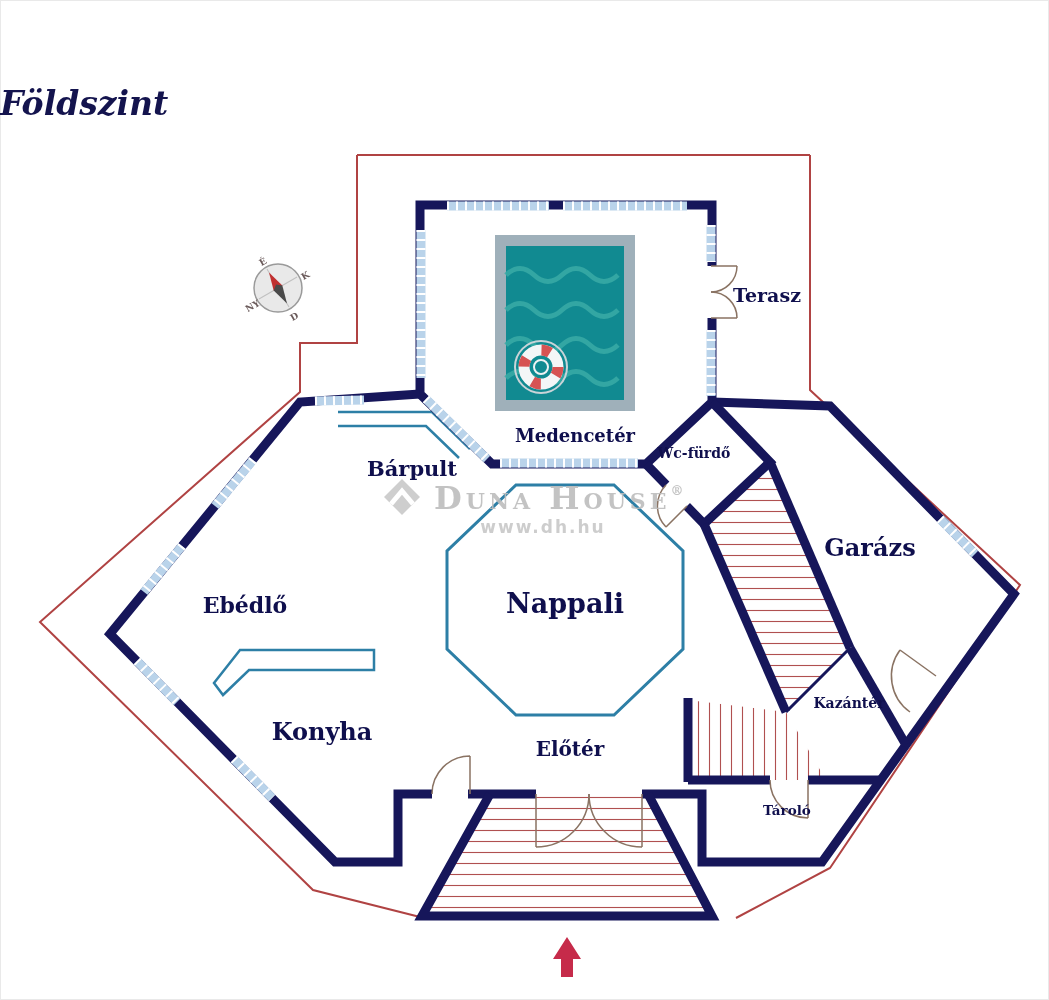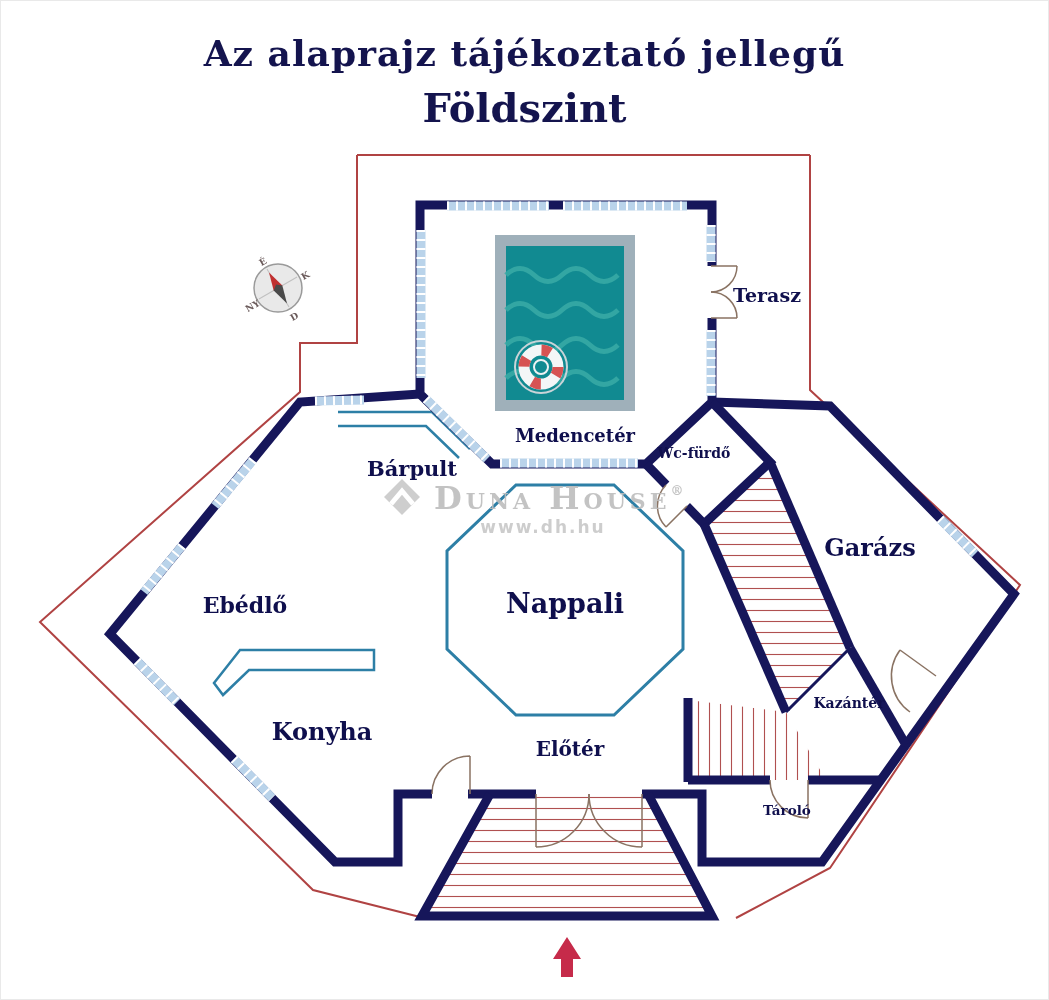--- a/index.html
+++ b/index.html
@@ -7,22 +7,22 @@
     position:relative;width:1049px;height:1000px;background:#ffffff;
     font-family:"DejaVu Serif","Liberation Serif",serif;
     box-shadow: inset 0 0 0 1px #e9e9e9;
     overflow:hidden;
   }
   .title{
     position:absolute;top:32px;left:0;width:100%;text-align:center;
     font-weight:bold;font-size:36px;color:#14144e;letter-spacing:1px;
   }
   .subtitle{
-    position:absolute;top:84px;left:0;width:100%;text-align:center;
-    font-weight:bold;font-size:40px;color:#14144e;
+    position:absolute;top:84px;left:0;width:100%;
+    font-weight:bold;font-size:33px;color:#14144e;font-style:italic;
   }
   svg{position:absolute;left:0;top:0;}
   .red{stroke:#b04343;stroke-width:2;fill:none;}
   .wall{stroke:#16165a;stroke-width:9;fill:none;stroke-linejoin:miter;stroke-linecap:butt;}
   .wall-thin{stroke:#16165a;stroke-width:3;fill:none;}
   .wb{stroke:#b9d3ea;stroke-width:9;stroke-linecap:butt;}
   .wt{stroke:#ffffff;stroke-width:9;stroke-dasharray:2 7;stroke-linecap:butt;}
   .gap{stroke:#ffffff;stroke-width:12;stroke-linecap:butt;}
   .door{stroke:#8a7363;stroke-width:1.5;fill:none;}
   .ftr{stroke:#2d7fa6;stroke-width:2.5;fill:#ffffff;}
@@ -33,21 +33,20 @@
   .wm-reg{fill:#bdbdbd;font-weight:bold;font-size:13px;letter-spacing:0;}
   .wm-url{fill:#c8c8c8;font-weight:bold;font-size:17px;letter-spacing:2px;text-anchor:middle;
           font-family:"DejaVu Sans","Liberation Sans",sans-serif;}
   .cmp{fill:#6a5a5a;font-size:9px;text-anchor:middle;font-weight:bold;}
 </style>
 </head>
 <body>
 
 <div class="stage">
 
-  <div class="title">Az alaprajz tájékoztató jellegű</div>
   <div class="subtitle">Földszint</div>
 
   <svg width="1049" height="1000" viewBox="0 0 1049 1000">
     <defs>
       <pattern id="hatchH" patternUnits="userSpaceOnUse" width="8" height="11">
         <rect width="8" height="11" fill="#ffffff"></rect>
         <line x1="0" y1="5.5" x2="8" y2="5.5" stroke="#b05050" stroke-width="1.1"></line>
       </pattern>
       <pattern id="hatchV" patternUnits="userSpaceOnUse" width="11" height="8">
         <rect width="11" height="8" fill="#ffffff"></rect>

